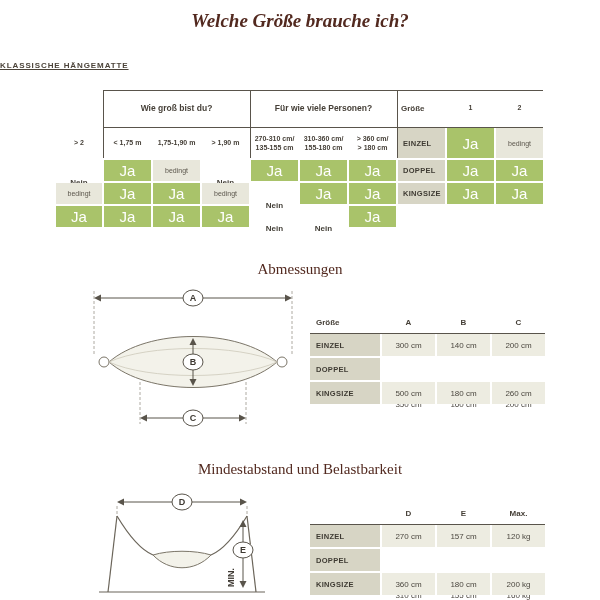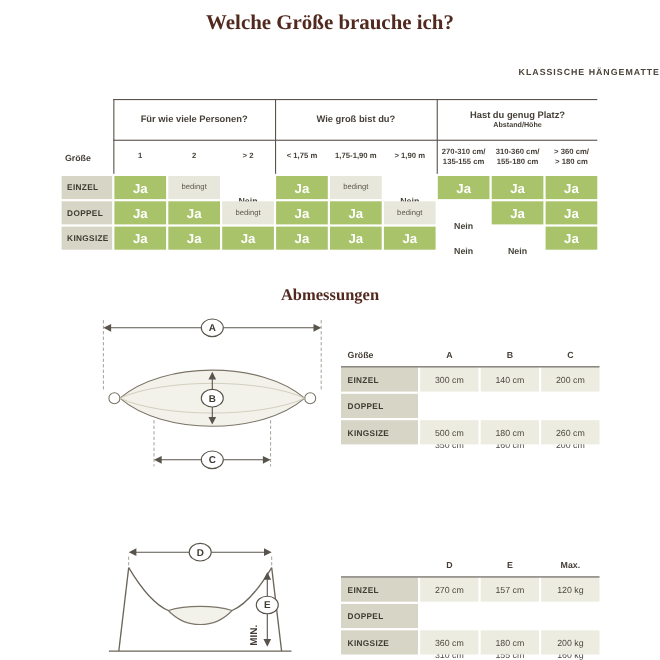--- a/index.html
+++ b/index.html
@@ -4,40 +4,40 @@
 <style>
   * { margin:0; padding:0; box-sizing:border-box; }
   html,body { background:#fff; font-family:"Liberation Sans", sans-serif; }
   :root{
     --title:#52291f; --green:#a9c36a; --bedingt:#e8e7db; --nein:#ccccbc;
     --label:#d7d5c5; --rowlight:#edece1; --rowdark:#dddbcd; --line:#59544b; --text:#46423a;
   }
   .page { position:relative; width:600px; height:600px; background:#fff; overflow:hidden; }
 
   .title { position:absolute; top:10px; left:0; width:100%; text-align:center;
-           font-family:"Liberation Serif", serif; font-size:19px; font-weight:bold; color:var(--title); }
-  .subtitle { position:absolute; top:61px; left:0; width:100%; text-align:right;
-              font-size:8px; font-weight:bold; letter-spacing:0.9px; color:#4c443a; }
+           font-family:"Liberation Serif", serif; font-size:19px; font-weight:bold; color:var(--title);font-style:italic; }
+  .subtitle { position:absolute; top:61px; left:0; width:100%; text-align:left;
+              font-size:8px; font-weight:bold; letter-spacing:0.9px; color:#4c443a;text-decoration:underline; }
   .sec-title { position:absolute; left:0; width:100%; text-align:center;
-               font-family:"Liberation Serif", serif; font-size:15px; font-weight:bold; color:var(--title); }
+               font-family:"Liberation Serif", serif; font-size:15px; font-weight:normal; color:var(--title); }
   .sec-abm { top:261px; } .sec-min { top:461px; }
 
   
   .size-table { position:absolute; left:56px; top:90px; display:grid;
     grid-template-columns:46px repeat(9,47px); grid-template-rows:36px 30px 21px 21px 21px; gap:2px; }
   .gh { grid-column:span 3; display:flex; flex-direction:column; align-items:center; justify-content:center;
         font-size:8.5px; font-weight:bold; color:#453f37; text-align:center; }
   .gh .sub { font-size:6.5px; margin-top:1px; }
   .corner-label { display:flex; align-items:center; font-size:8px; font-weight:bold; color:#453f37; padding-left:3px; }
   .sh { display:flex; align-items:center; justify-content:center; text-align:center;
         font-size:7px; font-weight:bold; color:#453f37; white-space:pre-line; line-height:1.35; }
   .row-label { background:var(--label); display:flex; align-items:center; padding-left:5px;
                font-size:7.5px; font-weight:bold; letter-spacing:0.3px; color:#3f3b33; }
   .cell { display:flex; align-items:center; justify-content:center; font-size:8px; color:#4c4840; }
-  .v-ja { background:var(--green); color:#fff; font-weight:bold; font-size:12px; }
+  .v-ja { background:var(--green); color:#fff; font-weight:normal; font-size:15px; }
   .v-bedingt { background:var(--bedingt); font-size:7px; color:#5c574d; }
   .v-nein { background:var(--nein); font-weight:bold; color:var(--text);margin-top:22px; }
   .tl { position:absolute; background:var(--line); }
   .tl.h1 { left:47px; right:0; top:0; height:1px; }
   .tl.h2 { left:47px; right:0; top:37px; height:1px; }
   .tl.v { top:0; width:1px; height:68px; }
   .tl.v1 { left:47px; } .tl.v2 { left:194px; } .tl.v3 { left:341px; }
 
   
   .dim-table { position:absolute; display:grid; grid-template-columns:70px 53px 53px 53px;
@@ -68,28 +68,24 @@
 <body>
 
 <div class="page">
 
   <h1 class="title">Welche Größe brauche ich?</h1>
   <div class="subtitle">KLASSISCHE HÄNGEMATTE</div>
 
   <div class="size-table">
     <div></div>
     <div class="gh">
-      <span>Für wie viele Personen?</span>
-    </div>
-    <div class="gh">
       <span>Wie groß bist du?</span>
     </div>
     <div class="gh">
-      <span>Hast du genug Platz?</span>
-      <span class="sub">Abstand/Höhe</span>
+      <span>Für wie viele Personen?</span>
     </div>
 
     <div class="corner-label">Größe</div>
     <div class="sh">1</div>
     <div class="sh">2</div>
     <div class="sh">&gt; 2</div>
     <div class="sh">&lt; 1,75 m</div>
     <div class="sh">1,75-1,90 m</div>
     <div class="sh">&gt; 1,90 m</div>
     <div class="sh">270-310 cm/
@@ -192,20 +188,21 @@
     <div class="dt-val alt">200 cm</div>
 
     <div class="dt-label">KINGSIZE</div>
     <div class="dt-val">500 cm</div>
     <div class="dt-val">180 cm</div>
     <div class="dt-val">260 cm</div>
 
     <div class="dt-rule"></div>
   </div>
 
+  <h2 class="sec-title sec-min">Mindestabstand und Belastbarkeit</h2>
 
   <div class="diagram-min">
     <svg width="175" height="105" viewBox="0 0 175 105">
       <line class="frame" x1="4" y1="100" x2="170" y2="100"></line>
       <line class="frame" x1="22" y1="24" x2="13" y2="100"></line>
       <line class="frame" x1="152" y1="24" x2="161" y2="100"></line>
 
       <line class="guide" x1="22" y1="14" x2="22" y2="23"></line>
       <line class="guide" x1="152" y1="14" x2="152" y2="23"></line>
 

